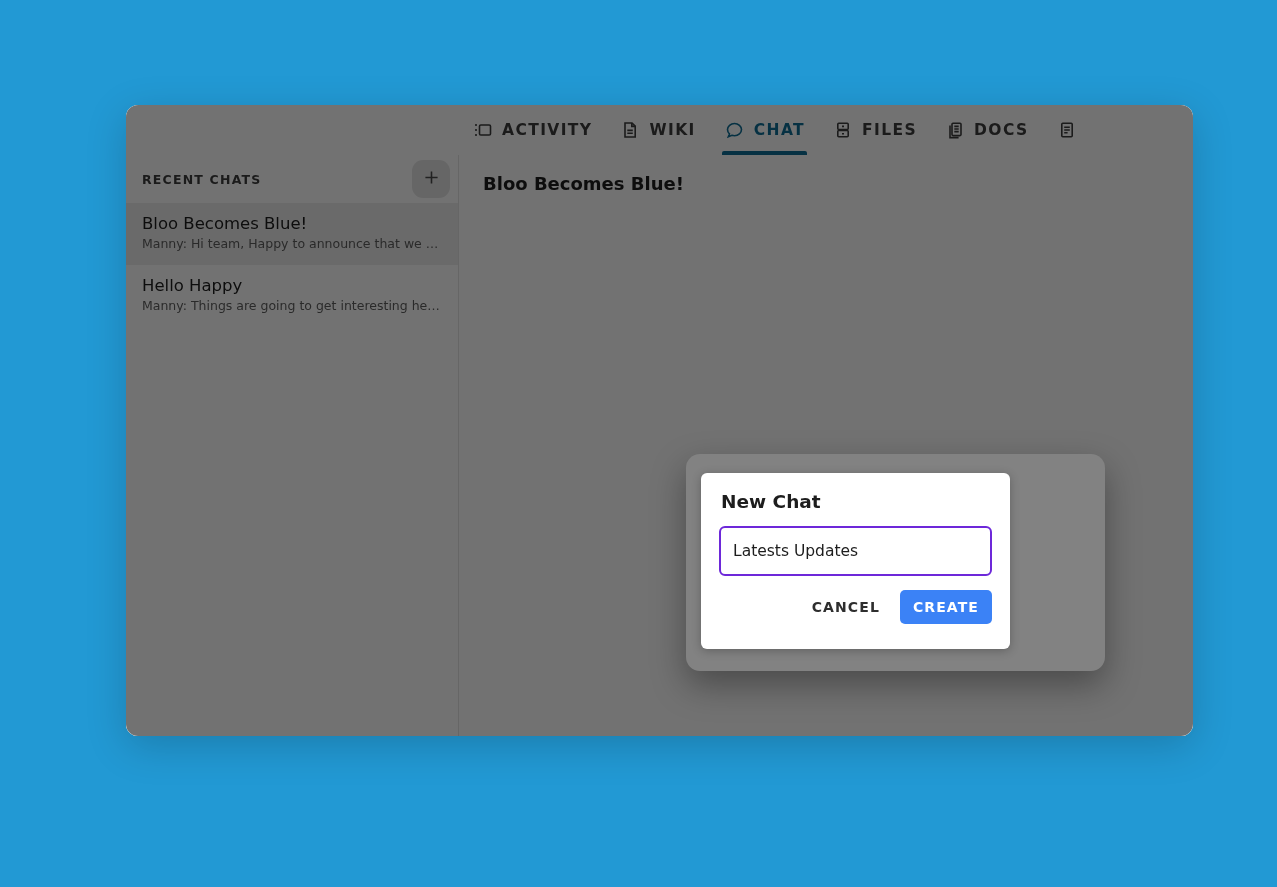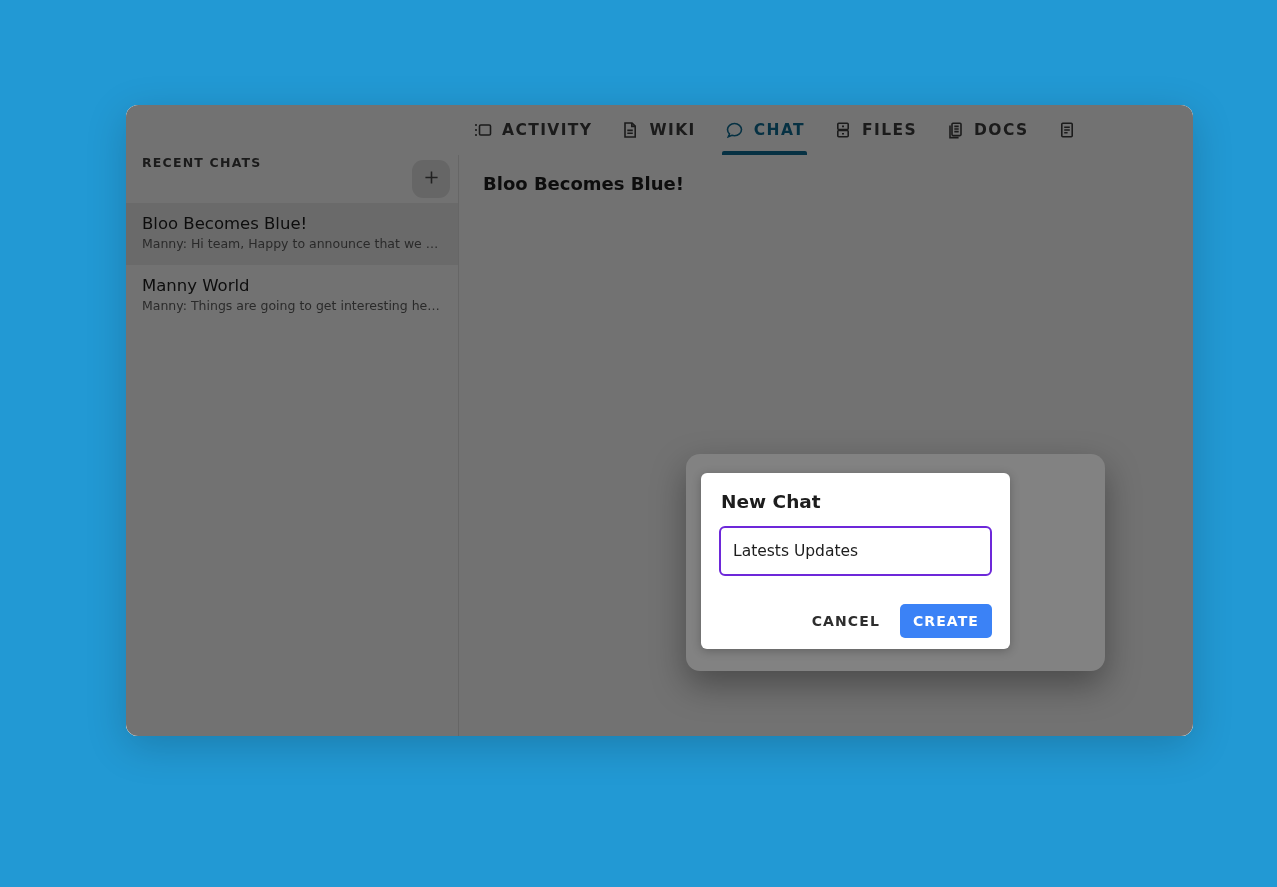--- a/index.html
+++ b/index.html
@@ -89,20 +89,21 @@
   #sidebar {
     width: 332px;
     flex: 0 0 332px;
     border-right: 1px solid #e3e3e3;
     background: #fdfdfd;
     position: relative;
   }
   #sidebar-header {
     height: 48px;
     display: flex;
+    align-items: center;
     padding: 0 16px;
     position: relative;
   }
   #sidebar-title {
     font-size: 12.5px;
     font-weight: bold;
     letter-spacing: 1.2px;
     color: #3d3d3d;
     text-transform: uppercase;
   }
@@ -214,21 +215,20 @@
     border: none;
     background: transparent;
     font-family: "DejaVu Sans", "Liberation Sans", sans-serif;
     font-size: 14px;
     font-weight: bold;
     letter-spacing: 1.1px;
     text-transform: uppercase;
     cursor: pointer;
     padding: 8px 10px;
     border-radius: 5px;
-    margin-top: 14px;
   }
   #cancel-button { color: #2e2e2e; }
   #create-button {
     background: #3b82f6;
     color: #ffffff;
     padding: 9px 13px;
   }
 </style>
 </head>
 <body>
@@ -325,21 +325,21 @@
           </span>
         </button>
       </div>
 
       <div class="chat-item selected">
         <div class="chat-item-title">Bloo Becomes Blue!</div>
         <div class="chat-item-preview">Manny: Hi team, Happy to announce that we are goi...</div>
       </div>
 
       <div class="chat-item">
-        <div class="chat-item-title">Manny World</div>
+        <div class="chat-item-title">Hello Happy</div>
         <div class="chat-item-preview">Manny: Things are going to get interesting here!</div>
       </div>
     </div>
 
     <div id="main-content">
       <div id="conversation-title">Bloo Becomes Blue!</div>
     </div>
   </div>
 
   <div id="app-dim"></div>

